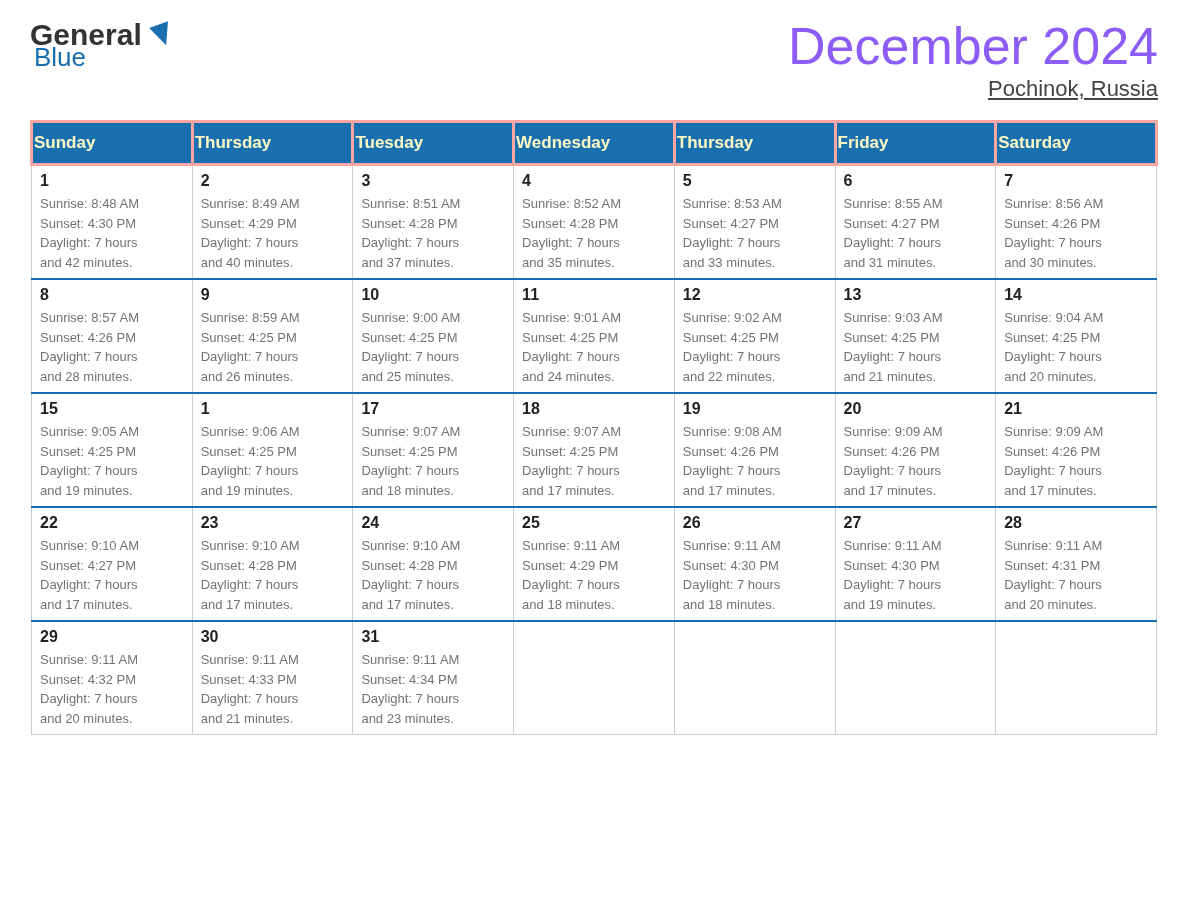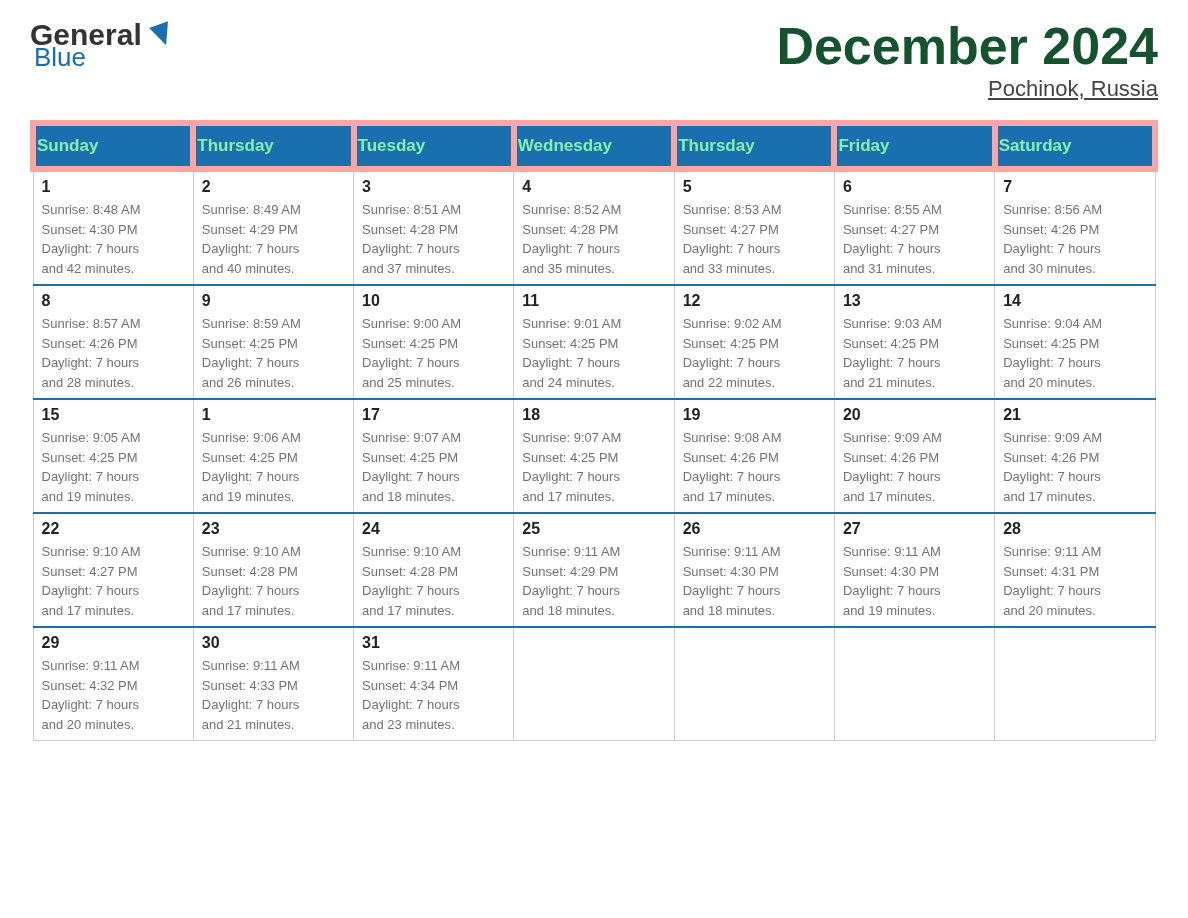--- a/index.html
+++ b/index.html
@@ -20,43 +20,43 @@
       display: flex;
       flex-direction: column;
       align-items: flex-start;
       line-height: 1;
     }
     .title-block {
       text-align: right;
     }
     .title-block h1 {
       font-size: 52px;
-      font-weight: 700;
-      color: #14532d;
+      font-weight: 400;
+      color: #8b5cf6;
       line-height: 1;
     }
     .title-block .subtitle {
       font-size: 22px;
       color: #444;
       margin-top: 4px;
       text-decoration: underline;
     }
     .calendar {
       width: 100%;
       border-collapse: collapse;
       border: 1px solid #1a6faf;
     }
     .calendar thead tr th {
       background-color: #1a6faf;
-      color: #86efac;
+      color: #fef9c3;
       font-size: 17px;
       font-weight: bold;
       padding: 10px 1px;
       text-align: left;
-      border: 6px solid #fca5a5;
+      border: 3px solid #fca5a5;
     }
     .calendar tbody tr td {
       vertical-align: top;
       border: 1px solid #ccc;
       border-top: 2px solid #1a6faf;
       padding: 6px 8px;
       width: 14.28%;
       min-height: 100px;
     }
     .day-number {

